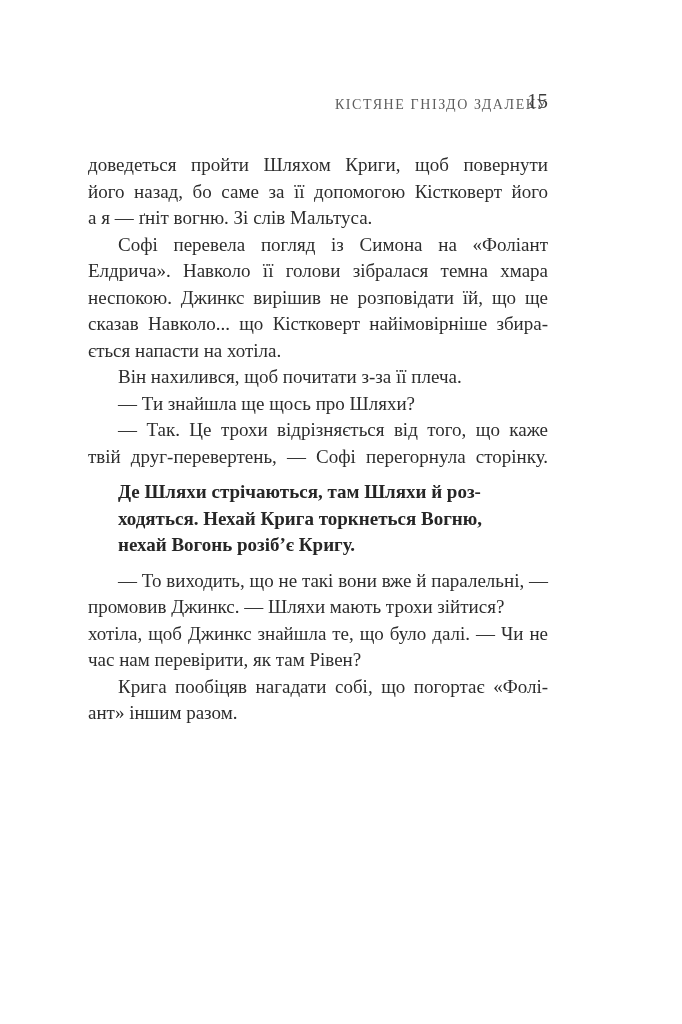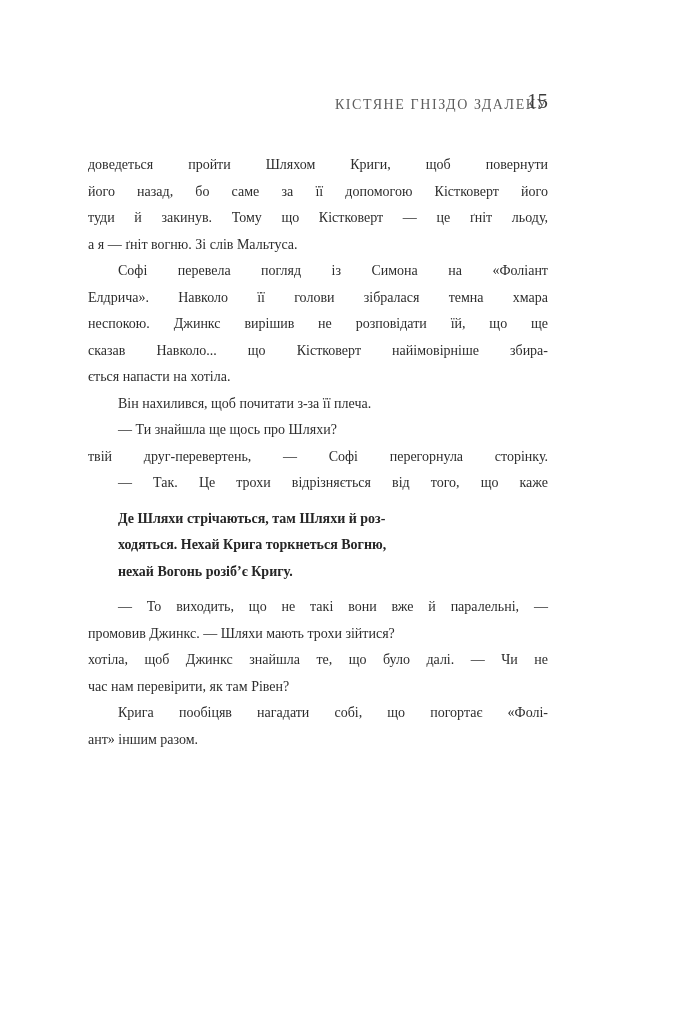--- a/index.html
+++ b/index.html
@@ -32,21 +32,21 @@
     top: -5px;
     font-size: 21px;
     color: #3c3c3c;
     line-height: 24px;
   }
   .body-text {
     position: absolute;
     top: 152px;
     left: 88px;
     width: 460px;
-    font-size: 14px;
+    font-size: 19px;
     line-height: 26.5px;
     color: #2d2d2d;
   }
   .para { margin: 0; }
   .line {
     text-align: justify;
     text-align-last: justify;
   }
   .line.last { text-align-last: left; }
   .line.indent { padding-left: 30px; }
@@ -67,39 +67,38 @@
 <div class="page">
   <div class="running-header">
     <div class="chapter-title">КІСТЯНЕ ГНІЗДО ЗДАЛЕКУ</div>
     <div class="page-number">15</div>
   </div>
 
   <div class="body-text">
       <div class="para body">
         <div class="line">доведеться пройти Шляхом Криги, щоб повернути</div>
         <div class="line">його назад, бо саме за її допомогою Кістковерт його</div>
-        <div class="line">туди й закинув. Тому що Кістковерт — це ґніт льоду,</div>
         <div class="line last">а я — ґніт вогню. Зі слів Мальтуса.</div>
       </div>
       <div class="para body">
         <div class="line indent">Софі перевела погляд із Симона на «Фоліант</div>
         <div class="line">Елдрича». Навколо її голови зібралася темна хмара</div>
         <div class="line">неспокою. Джинкс вирішив не розповідати їй, що ще</div>
         <div class="line">сказав Навколо... що Кістковерт найімовірніше збира-</div>
         <div class="line last">ється напасти на хотіла.</div>
       </div>
       <div class="para body">
         <div class="line last indent">Він нахилився, щоб почитати з-за її плеча.</div>
       </div>
       <div class="para body">
         <div class="line last indent">— Ти знайшла ще щось про Шляхи?</div>
       </div>
       <div class="para body">
+        <div class="line indent">— Так. Це трохи відрізняється від того, що каже</div>
         <div class="line">твій друг-перевертень, — Софі перегорнула сторінку.</div>
-        <div class="line indent">— Так. Це трохи відрізняється від того, що каже</div>
       </div>
       <div class="para quote">
         <div class="line">Де Шляхи стрічаються, там Шляхи й роз-</div>
         <div class="line">ходяться. Нехай Крига торкнеться Вогню,</div>
         <div class="line last">нехай Вогонь розіб’є Кригу.</div>
       </div>
       <div class="para body">
         <div class="line indent">— То виходить, що не такі вони вже й паралельні, —</div>
         <div class="line last">промовив Джинкс. — Шляхи мають трохи зійтися?</div>
       </div>

